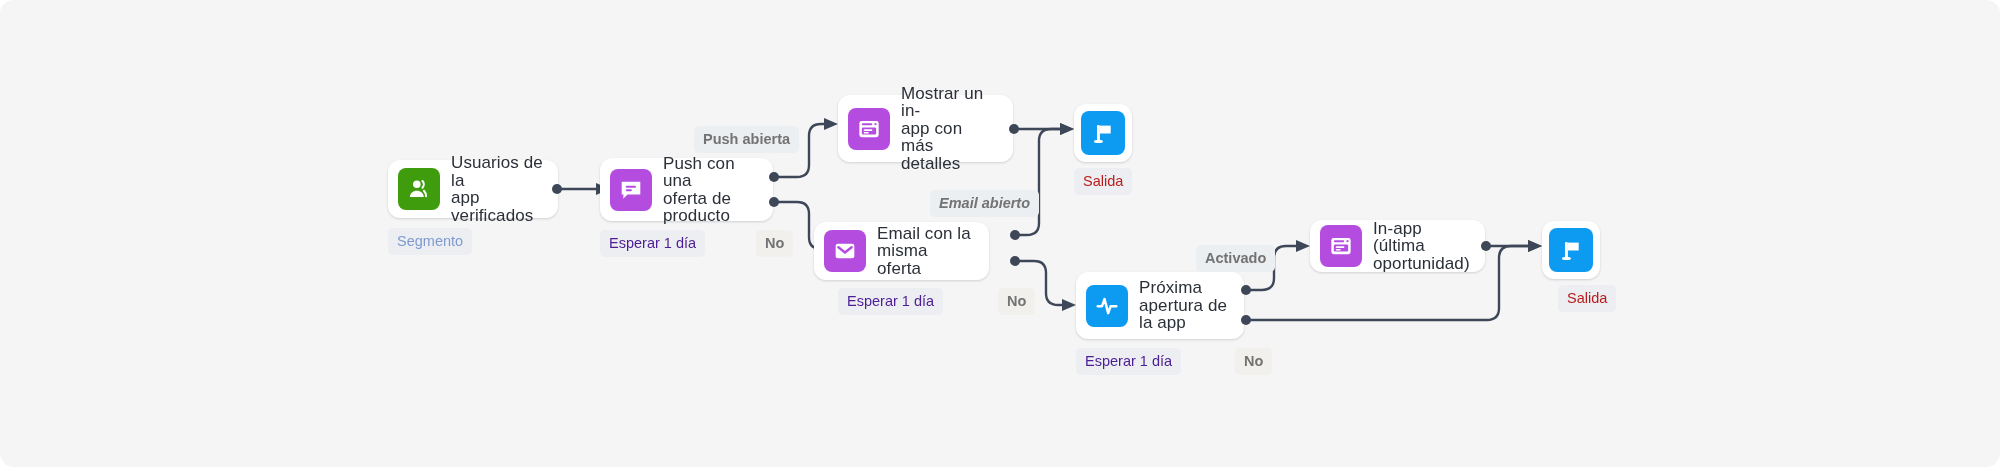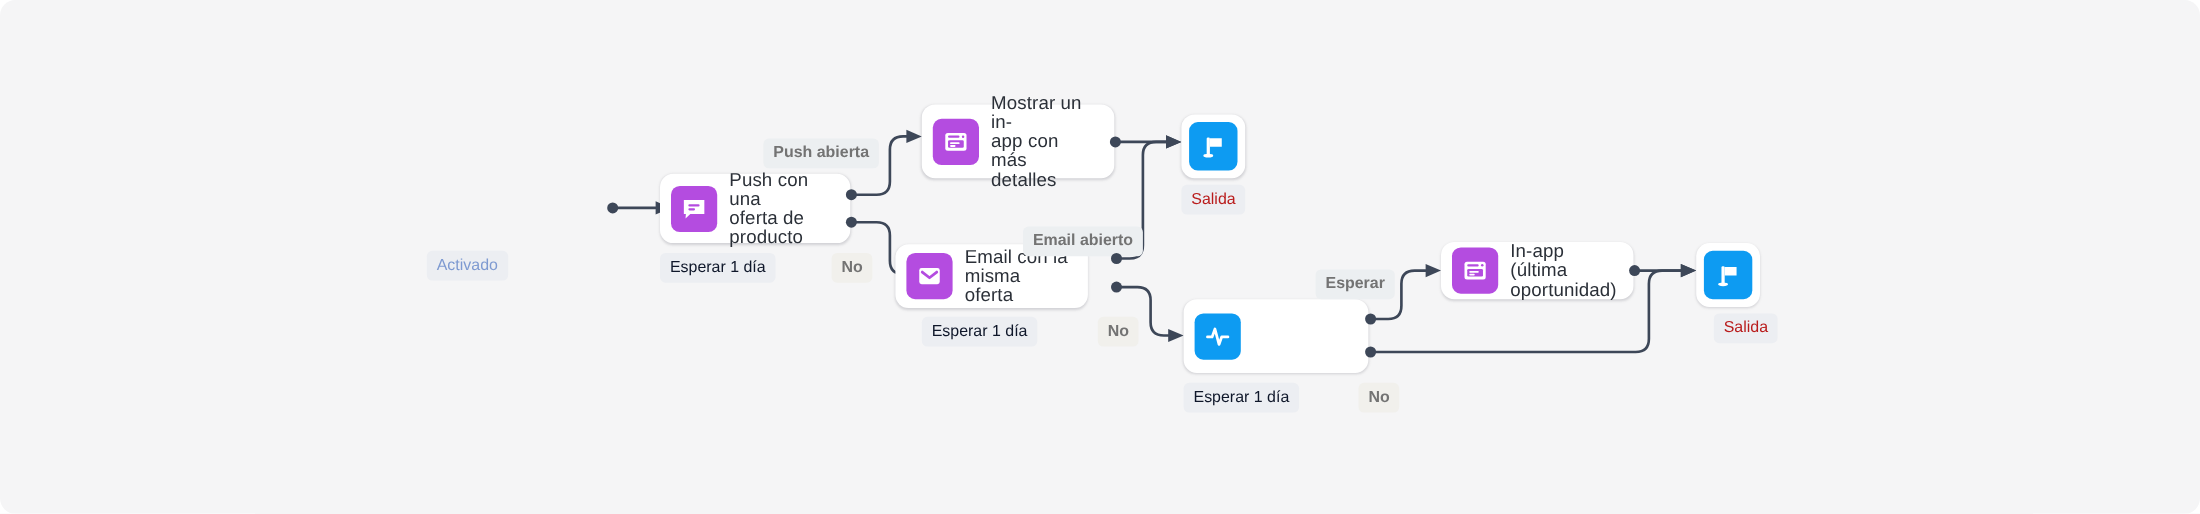--- a/index.html
+++ b/index.html
@@ -48,21 +48,21 @@
 
   
   .pill{
     position:absolute;
     border-radius:5px;
     font-size:14.5px;line-height:14.5px;
     padding:6px 9px;
     white-space:nowrap;
     z-index:4;
   }
-  .pill.wait{background:#eceef2;color:#0f172a;text-align:right;}
+  .pill.wait{background:#eceef2;color:#4c1d95;text-align:right;}
   .pill.exitlbl{background:#eceef2;color:#b91c1c;}
   .pill.seg{background:#eceef2;color:#7e9ad1;}
   .pill.no{background:#f1f0ec;color:#737373;font-weight:700;}
   .pill.yes{background:#eceff1;color:#737373;font-weight:700;}
 
   
   .dot{
     position:absolute;width:10px;height:10px;border-radius:50%;
     background:#3d4758;z-index:5;
   }
@@ -126,21 +126,33 @@
   <div class="dot" style="left:552px;top:184px;"></div>
   <div class="dot" style="left:769px;top:172px;"></div>
   <div class="dot" style="left:769px;top:197px;"></div>
   <div class="dot" style="left:1009px;top:124px;"></div>
   <div class="dot" style="left:1010px;top:230px;"></div>
   <div class="dot" style="left:1010px;top:256px;"></div>
   <div class="dot" style="left:1241px;top:285px;"></div>
   <div class="dot" style="left:1241px;top:315px;"></div>
   <div class="dot" style="left:1481px;top:241px;"></div>
 
-  <div class="pill seg" style="left:388px;top:228px;">Activado</div>
+  <div class="node" style="left:388px;top:160px;width:170px;height:58px;">
+    <span class="ico" style="background:#3f9c0d;">
+      <svg width="26" height="26" viewBox="0 0 24 24" fill="#ffffff">
+        <circle cx="10" cy="7.6" r="3.5"></circle>
+        <path d="M3.6 19.4c0-3.6 2.9-5.9 6.4-5.9s6.4 2.3 6.4 5.9z"></path>
+        <path d="M15.2 4.6a4.6 4.6 0 0 1 0 6.2" stroke="#ffffff" stroke-width="1.9" fill="none" stroke-linecap="round"></path>
+        <path d="M16.6 13.6a7.4 7.4 0 0 1 1.9 5.1" stroke="#ffffff" stroke-width="1.9" fill="none" stroke-linecap="round"></path>
+      </svg>
+    </span>
+    <span class="ttl">Usuarios de la
+app verificados</span>
+  </div>
+  <div class="pill seg" style="left:388px;top:228px;">Segmento</div>
 
   <div class="node" style="left:600px;top:158px;width:173px;height:63px;align-items:center;">
     <span class="ico" style="background:#b44ce0;">
       <svg width="26" height="26" viewBox="0 0 24 24" fill="#ffffff">
         <path d="M3.4 4.4h17.2v11.7H8.8l-4 3.9 .3-3.9H3.4z"></path>
         <rect x="7.2" y="8.0" width="9.4" height="1.9" rx=".9" fill="#b44ce0"></rect>
         <rect x="7.2" y="11.3" width="5.6" height="1.9" rx=".9" fill="#b44ce0"></rect>
       </svg>
     </span>
     <span class="ttl">Push con una
@@ -183,32 +195,35 @@
       <svg width="26" height="26" viewBox="0 0 24 24">
         <rect x="3.4" y="5.2" width="17.2" height="13.6" rx="2.0" fill="#ffffff"></rect>
         <path d="M5.9 8.6 L12 13.4 L18.1 8.6" fill="none" stroke="#b44ce0" stroke-width="2.3" stroke-linecap="round" stroke-linejoin="round"></path>
       </svg>
     </span>
     <span class="ttl">Email con la
 misma oferta</span>
   </div>
   <div class="pill wait" style="left:838px;top:288px;">Esperar 1 día</div>
   <div class="pill no" style="left:998px;top:288px;">No</div>
-  <div class="pill yes" style="left:930px;top:206px;">Email abierto</div>
+  <div class="pill yes" style="left:930px;top:190px;font-style:italic;">Email abierto</div>
 
   <div class="node" style="left:1076px;top:272px;width:168px;height:67px;">
     <span class="ico" style="background:#0d9bf2;">
       <svg width="26" height="26" viewBox="0 0 24 24">
         <path d="M3.4 12.3 H7.3 L9.7 5.6 L13.1 18.6 L15.3 12.3 H20.6" fill="none" stroke="#ffffff" stroke-width="2.3" stroke-linecap="round" stroke-linejoin="round"></path>
       </svg>
     </span>
+    <span class="ttl">Próxima
+apertura de
+la app</span>
   </div>
   <div class="pill wait" style="left:1076px;top:348px;">Esperar 1 día</div>
   <div class="pill no" style="left:1235px;top:348px;">No</div>
-  <div class="pill yes" style="left:1196px;top:245px;">Esperar</div>
+  <div class="pill yes" style="left:1196px;top:245px;">Activado</div>
 
   <div class="node" style="left:1310px;top:220px;width:175px;height:52px;">
     <span class="ico" style="background:#b44ce0;">
       <svg width="26" height="26" viewBox="0 0 24 24">
         <rect x="3.1" y="4.5" width="17.8" height="15" rx="2.1" fill="#ffffff"></rect>
         <rect x="5.4" y="6.6" width="9.6" height="2.0" rx=".9" fill="#b44ce0"></rect>
         <circle cx="18.0" cy="7.6" r="1.05" fill="#b44ce0"></circle>
         <rect x="5.4" y="10.6" width="13.2" height="6.4" rx="1.1" fill="#b44ce0"></rect>
         <rect x="7.1" y="12.3" width="8.0" height="1.5" rx=".7" fill="#ffffff"></rect>
         <rect x="7.1" y="14.7" width="4.6" height="1.5" rx=".7" fill="#ffffff"></rect>

